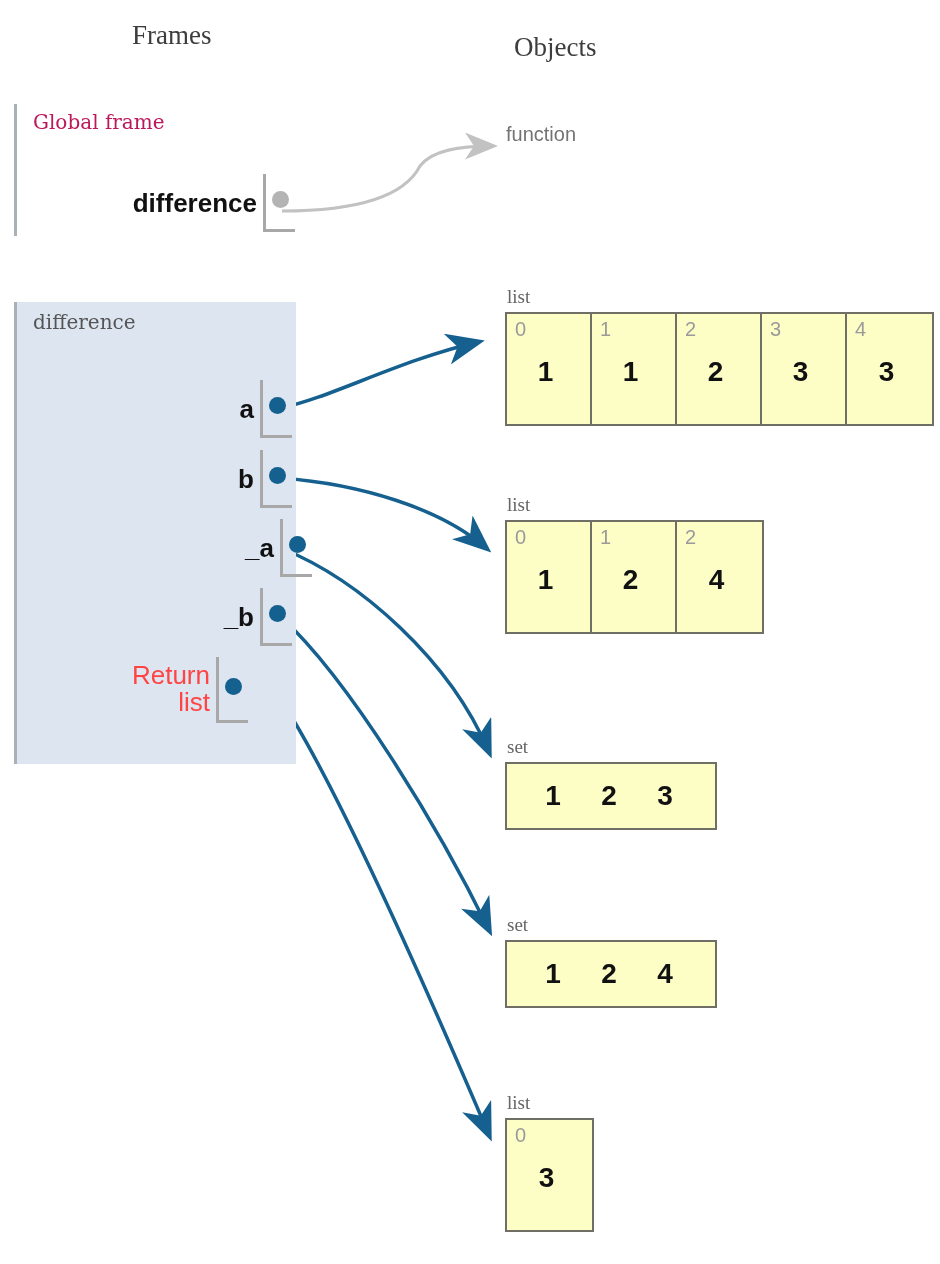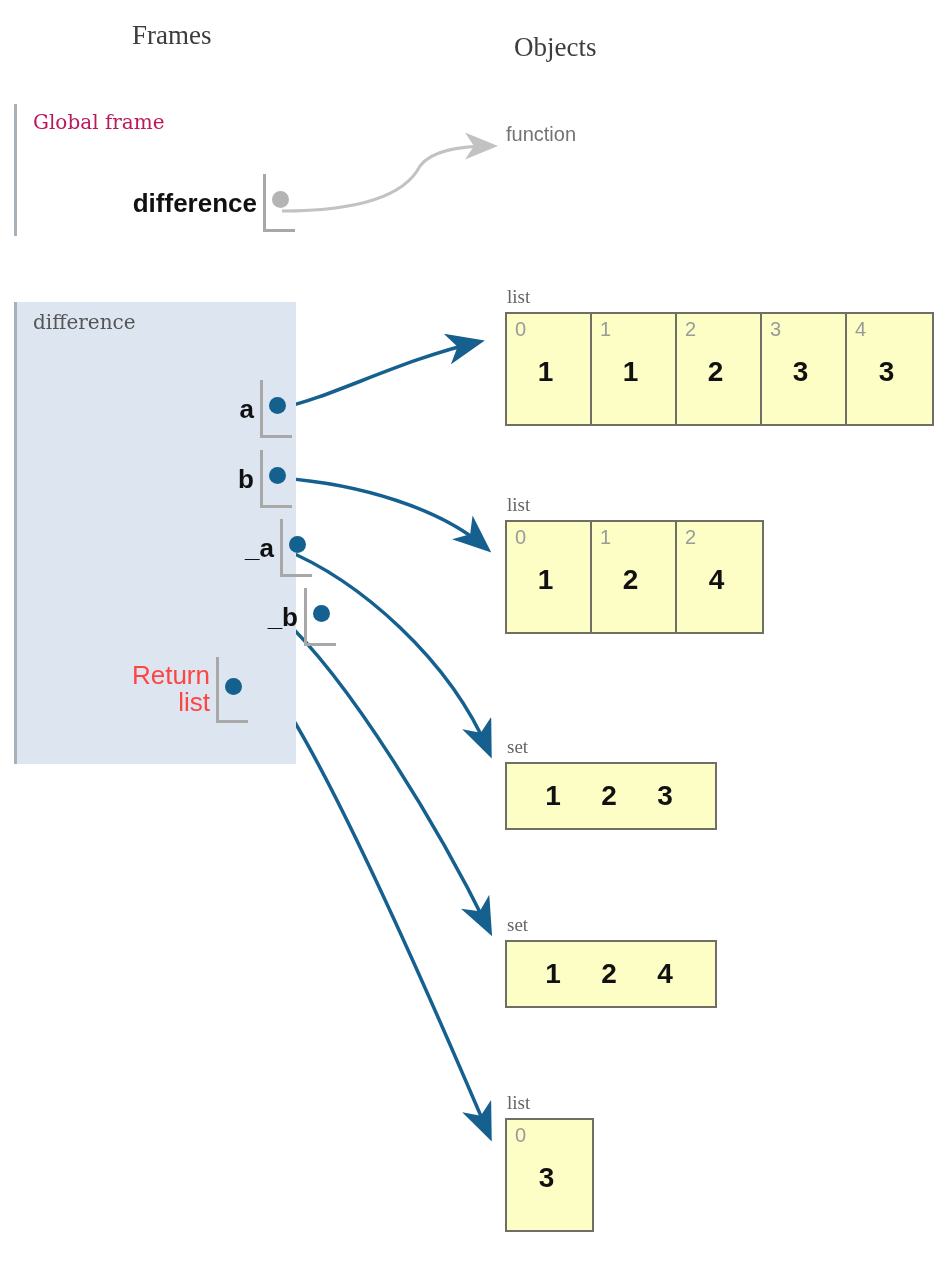--- a/index.html
+++ b/index.html
@@ -283,21 +283,21 @@
       </div>
     </div>
 
     <div class="var-row" style="left:0; top:215px; width:279px;margin-left:20px;">
       <div class="var-label">_a</div>
       <div class="var-slot">
         <div class="var-dot"></div>
       </div>
     </div>
 
-    <div class="var-row" style="left:0; top:284px; width:279px;margin-left:44px;">
+    <div class="var-row" style="left:0; top:284px; width:279px;">
       <div class="var-label">_b</div>
       <div class="var-slot">
         <div class="var-dot"></div>
       </div>
     </div>
 
     <div class="var-row" style="left:0; top:353px; width:235px; height:70px;">
       <div class="var-label two-line return" style="top:34px;"><span>Return</span><br><span>list</span></div>
       <div class="var-slot" style="height:66px;">
         <div class="var-dot" style="top:21px;"></div>

